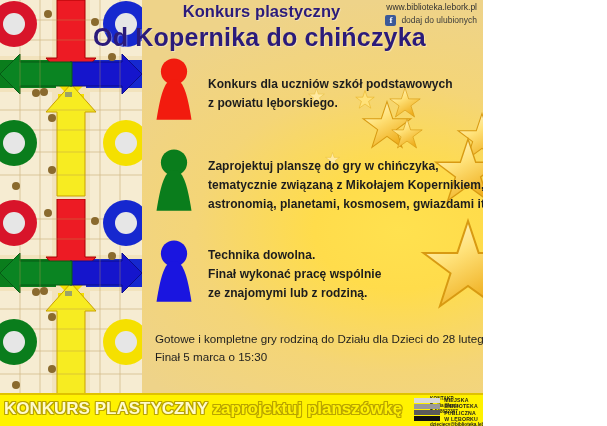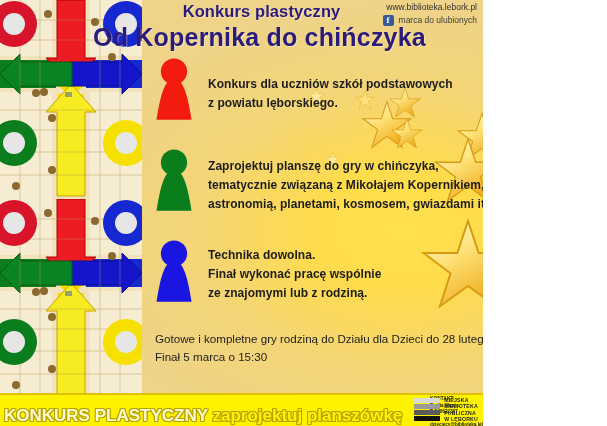--- a/index.html
+++ b/index.html
@@ -161,21 +161,20 @@
     left: 4px;
     top: 4px;
     font-size: 17px;
     font-weight: bold;
     color: #fff200;
     -webkit-text-stroke: 0px;
     text-shadow:
       1px 0 0 #b9a400, -1px 0 0 #b9a400, 0 1px 0 #b9a400, 0 -1px 0 #b9a400,
       1px 1px 0 #b9a400, -1px -1px 0 #b9a400, 1px -1px 0 #b9a400, -1px 1px 0 #b9a400;
     white-space: nowrap;
-    margin-top: 7px;
   }
   .banner-text .strong { color: #fffbcc; }
 
   .contact {
     position: absolute;
     left: 430px;
     top: 1px;
     font-size: 4.6px;
     line-height: 6.6px;
     color: #1d1d1d;
@@ -412,21 +411,21 @@
     </div>
   </div>
 
   <div class="head-line1">Konkurs plastyczny</div>
   <div class="head-line2">Od Kopernika do chińczyka</div>
 
   <div class="fav-box">
     <span class="fav-url">www.biblioteka.lebork.pl</span>
     <span class="fav-row">
       <span class="fb-icon">f</span>
-      <span>marca do ulubionych</span>
+      <span>dodaj do ulubionych</span>
     </span>
   </div>
 
   <svg class="pawn" style="left:152px; top:57px; width:44px; height:70px;" viewBox="0 0 60 96">
     <circle cx="30" cy="20" r="18" fill="#f21b0e"></circle>
     <path d="M30 30 C 42 30 48 48 54 86 L 6 86 C 12 48 18 30 30 30 Z" fill="#f21b0e"></path>
   </svg>
   <div class="block-text" style="left:208px; top:75px; width:385px;">Konkurs dla uczniów szkół podstawowych
 z powiatu lęborskiego.</div>
 

